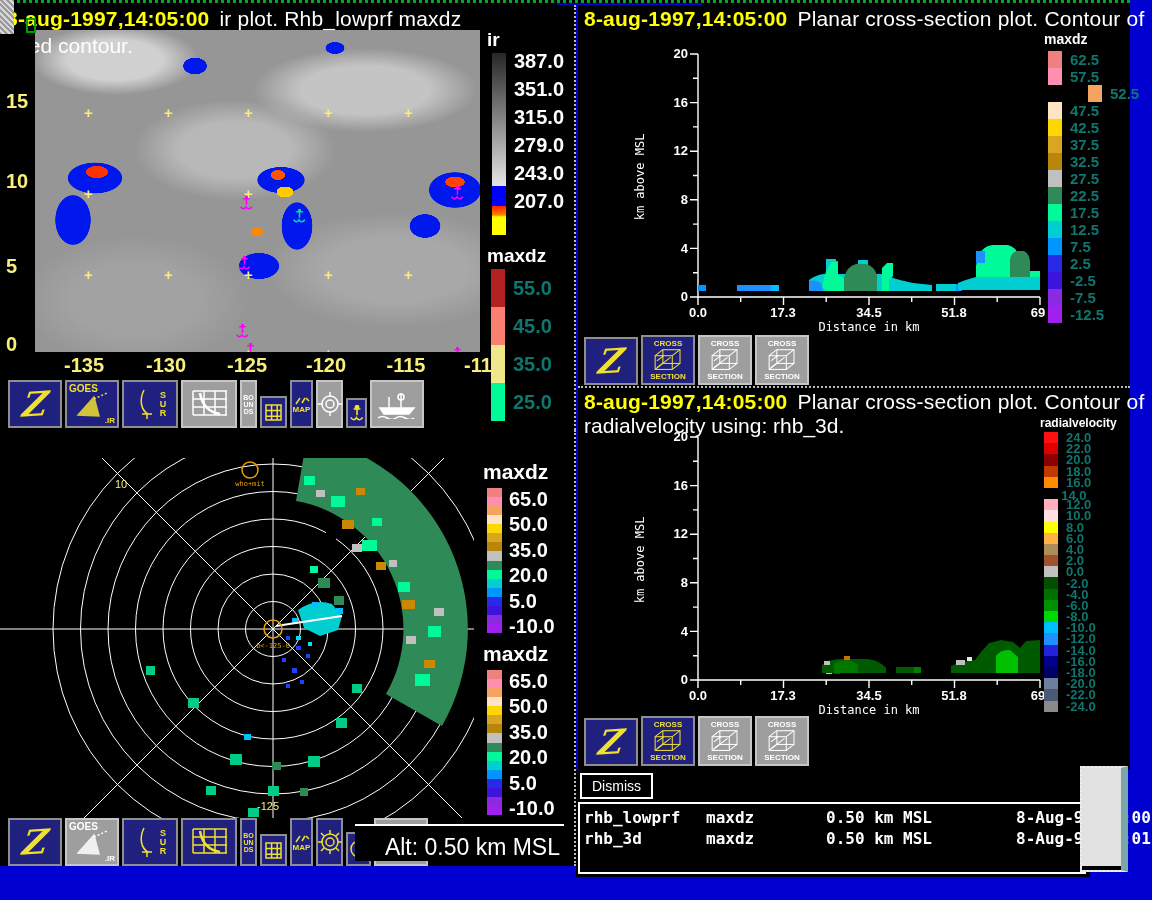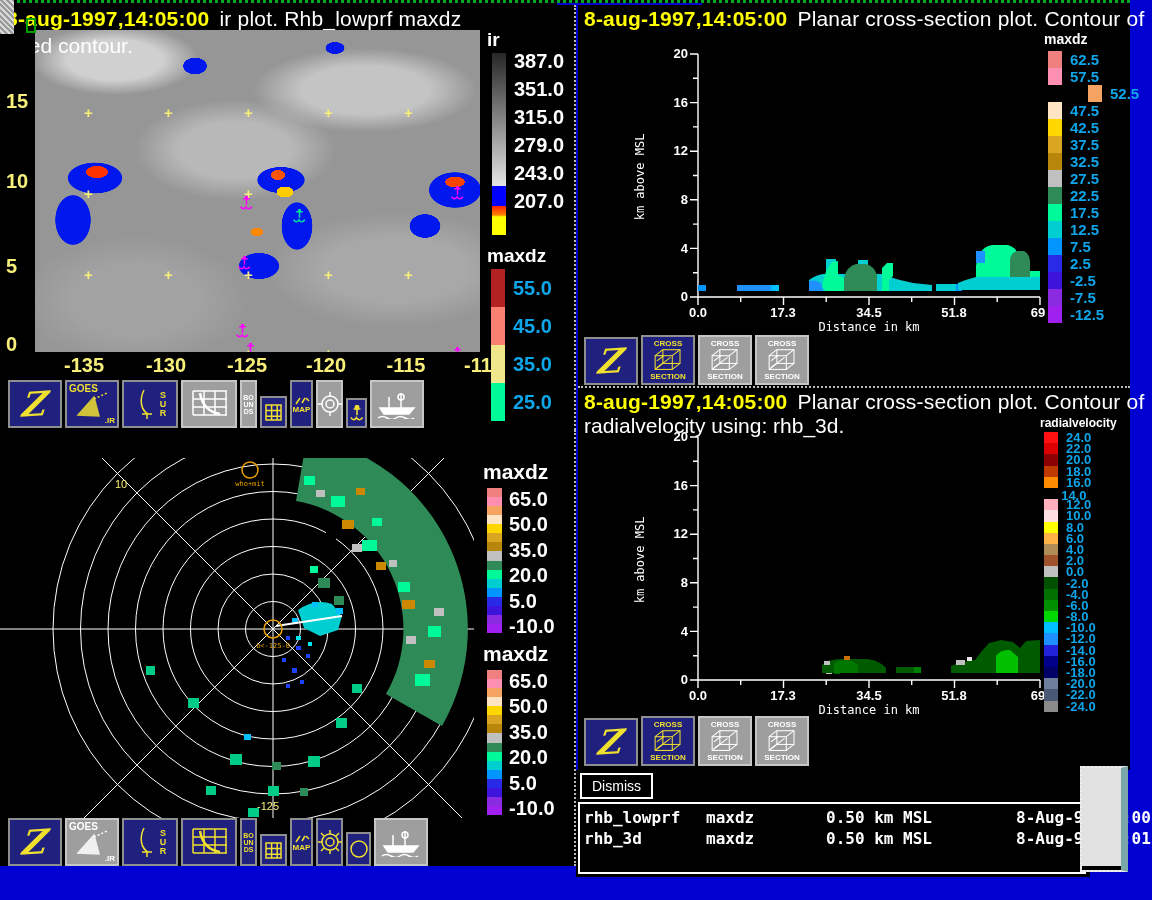--- a/index.html
+++ b/index.html
@@ -50,21 +50,21 @@
   .pl::before{content:"+"}
   .mgk{position:absolute;width:13px;height:15px;color:#ff00ff}
   .mgk.teal{color:#00e0a0}
   .ytick-ir{position:absolute;left:6px;color:#f7ef7a;font:bold 20px "Liberation Sans",sans-serif}
   .xtickrow-ir{position:absolute;left:0;top:349px;width:480px}
   .xtick-ir{position:absolute;color:#f7ef7a;font:bold 20px "Liberation Sans",sans-serif;transform:translateX(-50%)}
   
   .cb-label{color:#fff;font:bold 19px "Liberation Sans",sans-serif}
   .cbrow{display:flex;align-items:center}
   .cbrow .sw{width:14px;height:100%;display:inline-block}
-  .cbrow .cbv{color:#0ea5e9;font-weight:bold;margin-left:8px;white-space:nowrap}
+  .cbrow .cbv{color:#0f766e;font-weight:bold;margin-left:8px;white-space:nowrap}
   #cb-ir-bar{position:absolute;left:492px;top:48px;width:14px;height:182px;background:linear-gradient(#262626 0%,#e2e2e2 72%,#e2e2e2 73%,#0000ff 73%,#0000ff 84%,#ff2000 84%,#ff8000 89%,#ffff00 90%,#ffff00 100%)}
   .cb-irtick{position:absolute;left:514px;color:#fff;font:bold 20px "Liberation Sans",sans-serif}
   #cb-maxdz-tl .cbv{font-size:20px}
   #cb-xs1 .cbv{font-size:15px}
   #cb-xs2 .cbv{font-size:13px}
   .segbar{display:flex}
   .segcol{display:flex;flex-direction:column;width:15px}
   .segcol span{flex:1}
   .labcol{display:flex;flex-direction:column;justify-content:space-between;margin-left:7px;color:#fff;font:bold 20px "Liberation Sans",sans-serif}
   
@@ -616,20 +616,21 @@
       <div class="tb gray" style="width:54px">
         <svg width="46" height="30">
           <path d="M6,19 h34 l-5,6 H10 Z" fill="currentColor"></path>
             <line x1="15" y1="8" x2="15" y2="19"></line>
             <line x1="27" y1="4" x2="27" y2="19"></line>
             <circle cx="27" cy="8" r="3"></circle>
             <path d="M4,29 q4,-3 9,0 t9,0 t9,0 t9,0"></path>
           </svg>
       </div>
     </div>
+    <div id="alt-label">Alt: 0.50 km MSL</div>
   </div>
 
   <div class="win" id="w-xs2">
     <div class="titlebar">
       <span class="t-time">8-aug-1997,14:05:00</span><span class="t-rest">Planar cross-section plot.  Contour of</span>
     </div>
     <div class="t-line2" style="position:absolute;left:6px;top:26px">radialvelocity using: rhb_3d.</div>
     <svg class="xsplot" style="left:52px;top:42px" width="434" height="288" viewBox="0 0 434 288">
       <g class="axis">
         <path d="M68,7 V250 H410"></path>

